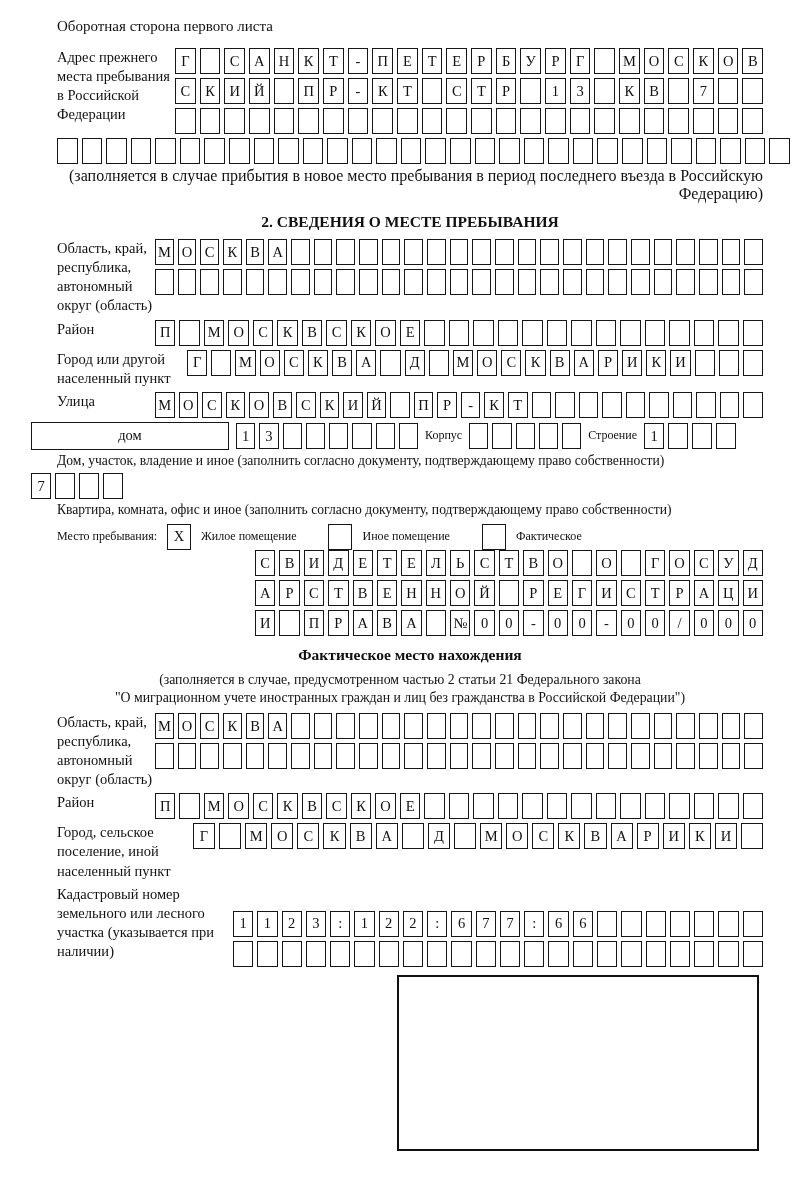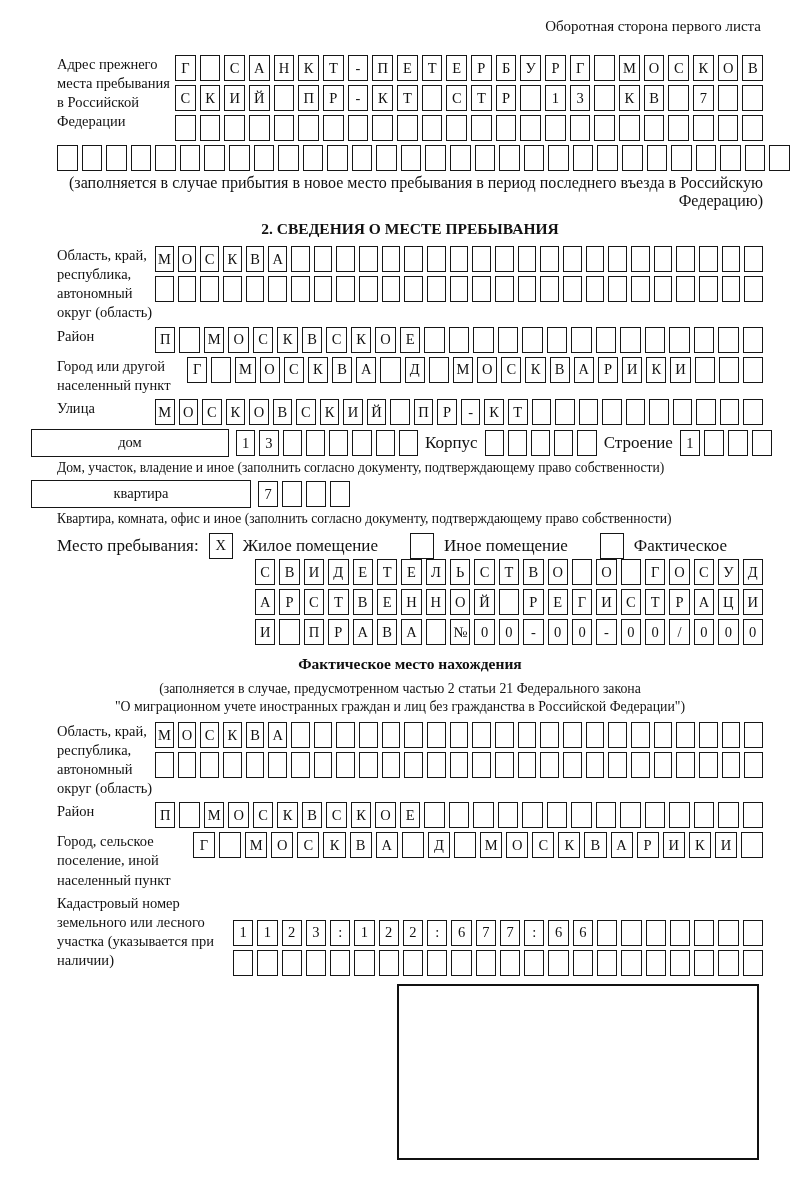--- a/index.html
+++ b/index.html
@@ -6,21 +6,21 @@
   .page{
     position:relative;
     width:800px;height:1180px;
     box-sizing:border-box;
     padding:18px 37px 10px 57px;
     font-family:"Liberation Serif","DejaVu Serif",serif;
     color:#111;
     overflow:hidden;
     background:#fff;
   }
-  .hdr{ text-align:right; font-size:15px; margin-bottom:20px; padding-right:2px;}
+  .hdr{ text-align:left; font-size:15px; margin-bottom:13px; padding-right:2px;}
   .form-row{display:flex; align-items:flex-start; margin-bottom:4px;}
   .lbl{font-size:14.5px; line-height:1.32; flex:1 1 auto;}
   .lbl.w118{max-width:118px;}
   .lbl.w105{max-width:112px;}
   .lbl.w130{max-width:138px;}
   .lbl.w150{max-width:152px;}
   .lbl.w185{max-width:192px;}
   .lbl.w190{max-width:196px;}
   .lbl.w215{max-width:218px;}
   .stack{margin-left:auto; display:flex; flex-direction:column; gap:4px;}
@@ -35,21 +35,21 @@
   .fullrow{margin-left:-27px; margin-top:4px;}
   .note{font-size:16px; text-align:right; margin:3px 0 10px -20px;font-family:Liberation Serif, serif;}
   .sec-title{font-size:15.5px; font-weight:bold; text-align:center; margin:2px 0 8px 0;}
   .caption{font-size:13.6px; margin:2px 0 4px 0;}
   .widebox{
     box-sizing:border-box; border:1.7px solid #161616; height:28px;
     display:flex; align-items:center; justify-content:center;
     font-size:14.5px; background:#fff; flex:0 0 auto;
   }
   .dom-row{display:flex; align-items:center; margin:2px 0 3px -26px; gap:7px;}
-  .inline-lbl{font-size:17px; white-space:nowrap;}
+  .inline-lbl{font-size:12px; white-space:nowrap;}
   .stay-row{display:flex; align-items:center; margin-top:6px; gap:10px;}
   .chkbox{
     box-sizing:border-box; width:24px; height:26px; border:1.7px solid #161616;
     display:flex; align-items:center; justify-content:center; font-size:14.5px; flex:0 0 auto;
   }
   .center-note{font-size:13.6px; text-align:center; margin:4px 0 8px -20px;}
   .subtitle{font-size:13.8px; text-align:center; margin:0 0 2px -20px;}
   .stamp-box{
     box-sizing:border-box; margin:8px 0 0 340px; width:362px; height:176px;
     border:2px solid #111; background:#fff;
@@ -362,21 +362,20 @@
     <div class="boxes left" style="--w:92px">
         <span class="cell">1</span>
         <span class="cell"></span>
         <span class="cell"></span>
         <span class="cell"></span>
       </div>
   </div>
   <div class="caption">Дом, участок, владение и иное (заполнить согласно документу, подтверждающему право собственности)</div>
 
   <div class="dom-row">
-    <div class="widebox" style="width:220px;">квартира</div>
     <div class="boxes left" style="--w:92px">
         <span class="cell">7</span>
         <span class="cell"></span>
         <span class="cell"></span>
         <span class="cell"></span>
       </div>
   </div>
   <div class="caption">Квартира, комната, офис и иное (заполнить согласно документу, подтверждающему право собственности)</div>
 
   <div class="stay-row">

